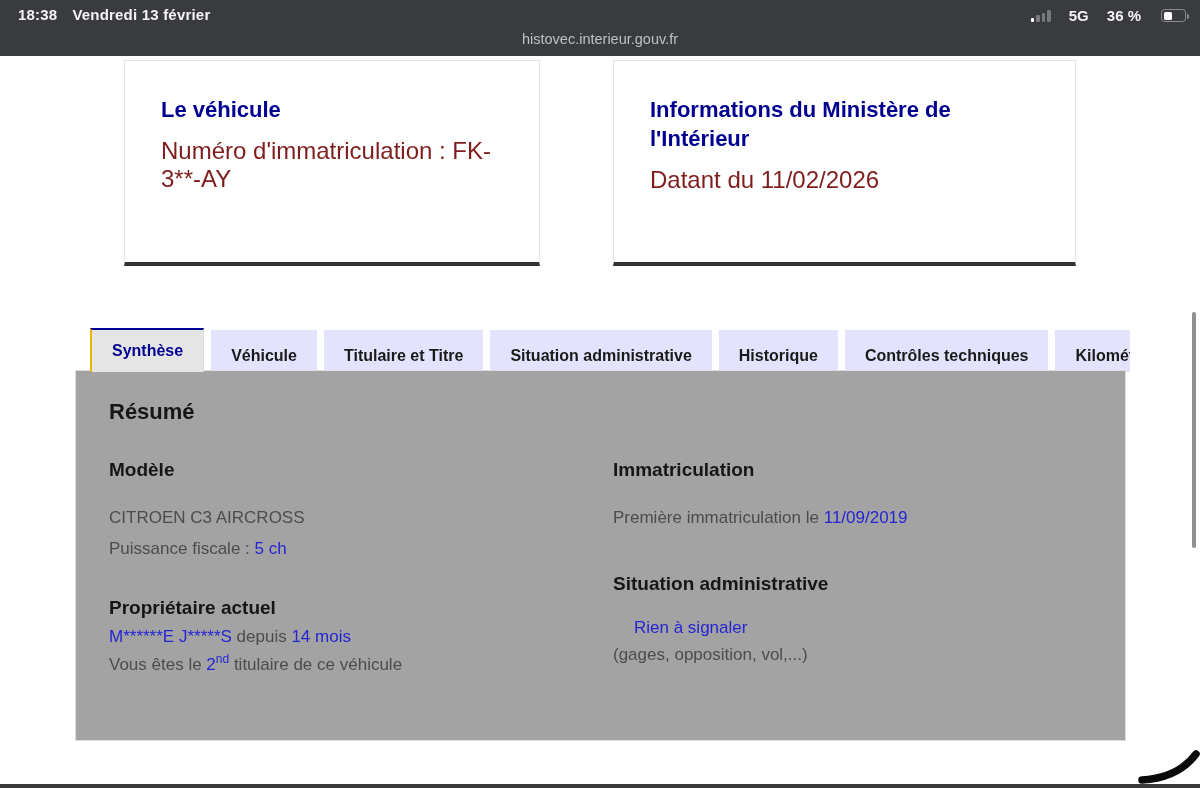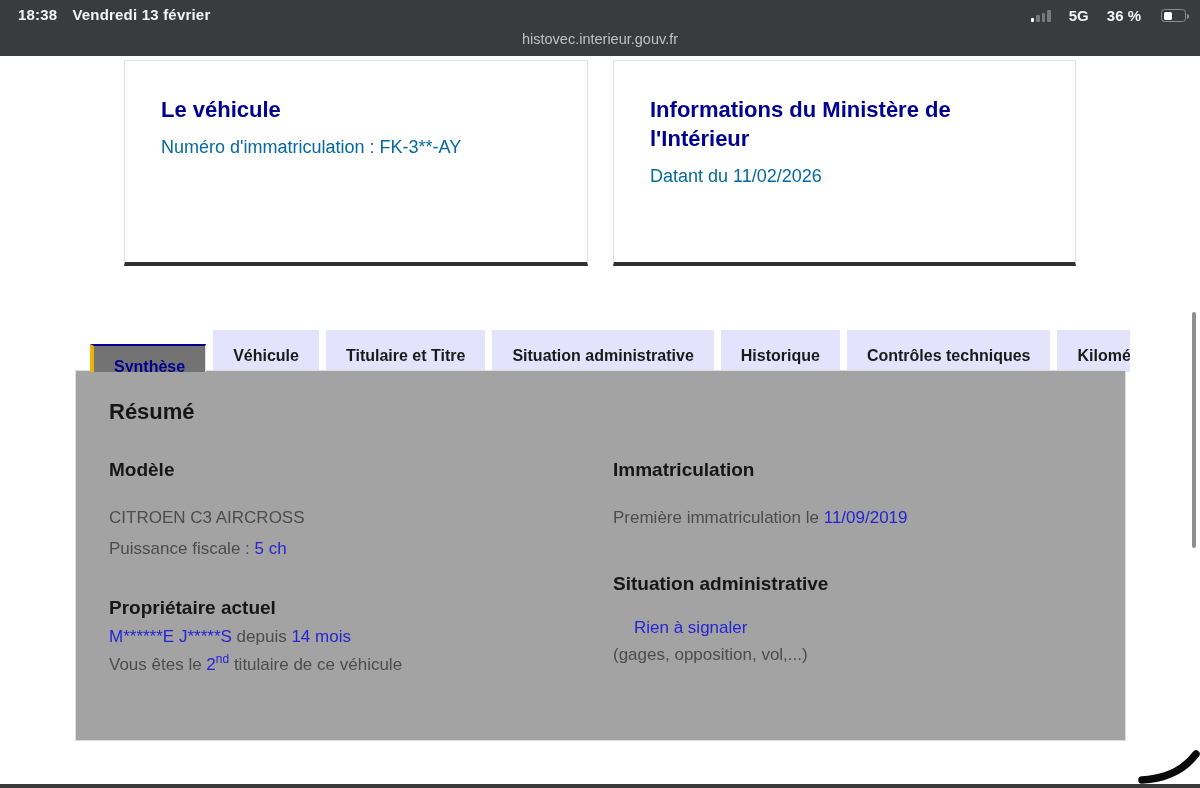--- a/index.html
+++ b/index.html
@@ -22,34 +22,34 @@
              border-radius:3.5px; margin-left:2px; }
   .battery .fill { position:absolute; left:1.5px; top:1.5px; width:8px; height:8px; border-radius:1.5px; background:#fff; }
   .battery .nub { position:absolute; right:-3.5px; top:3.5px; width:2px; height:5px;
                   background:#8b8d90; border-radius:0 2px 2px 0; }
   .sb-url { position:absolute; left:0; top:31px; width:1200px; text-align:center;
             color:#bfc0c2; font-size:14.5px; }
 
   
   .card { position:absolute; top:60px; height:206px; background:#fff;
           border:1px solid #e3e3e3; border-bottom:4px solid #303030; padding:34px 36px; }
-  .card.v { left:124px; width:464px; }
+  .card.v { left:124px; width:416px; }
   .card.m { left:613px; width:463px; }
   .card h2 { color:#000091; font-size:22px; font-weight:700; line-height:1.32; margin-bottom:13px; }
-  .card p { color:#0369a1; font-size:18px; }
+  .card p { color:#7f1d1d; font-size:24px; }
 
   
   .tabs { position:absolute; left:75px; top:328px; width:1055px; height:44px;
           display:flex; gap:7px; overflow:hidden; align-items:flex-start; }
   .tab { flex:0 0 auto; height:52px; margin-top:2px; padding:0 20px; background:#e3e3fd;
          display:flex; align-items:center; font-size:16px; font-weight:700; color:#1a1a1a;
          cursor:pointer; white-space:nowrap; }
   .tab:first-child { margin-left:15px; }
-  .tab.active { margin-top:16px; height:44px; background:#737373; color:#000091;
-                border-top:2px solid #000091; border-left:4px solid #eab308; border-right:1px solid #ddd;
+  .tab.active { margin-top:0; height:44px; background:#e5e5e5; color:#000091;
+                border-top:2px solid #000091; border-left:2px solid #eab308; border-right:1px solid #ddd;
                 position:relative; z-index:3; }
 
   
   .panel { position:absolute; left:75px; top:370px; width:1051px; height:371px;
            background:#a3a3a3; border:1px solid #ddd; z-index:1; padding:28px 0 0 33px; }
   .panel h1 { font-size:22px; font-weight:700; color:#161616; margin-bottom:34px; }
   .columns { display:grid; grid-template-columns:504px 1fr; }
   .col h3 { font-size:19px; font-weight:700; color:#161616; }
   .col .line { font-size:17px; color:#4c4c4c; line-height:1.55; }
   .blue { color:#2525d3; }

